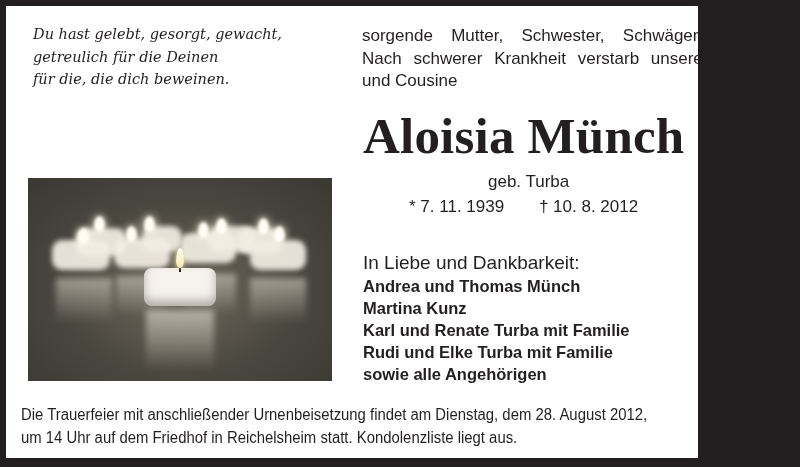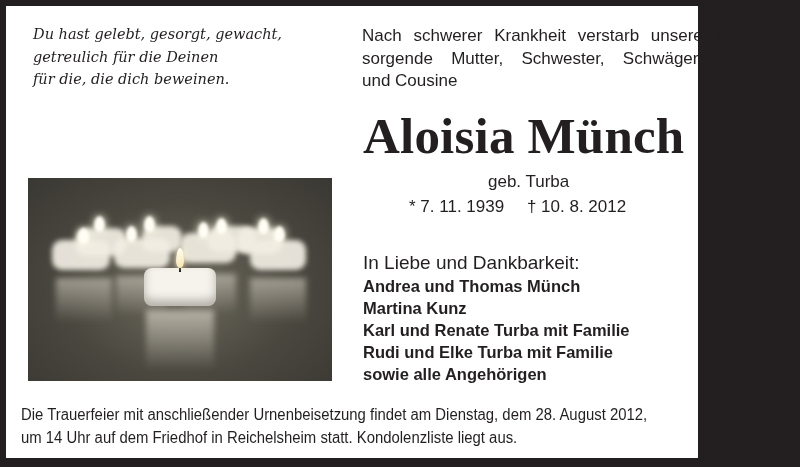--- a/index.html
+++ b/index.html
@@ -6,21 +6,21 @@
   body { width:800px; height:467px; background:#231f20; position:relative; overflow:hidden; }
   .card { position:absolute; left:6px; top:6px; width:692px; height:452px; background:#ffffff; }
   .poem { position:absolute; left:27px; top:17px; font-family:"DejaVu Serif", serif; font-style:italic; font-size:14.5px; line-height:22.5px; color:#231f20; }
   .poem div { white-space:nowrap; }
   .intro { position:absolute; left:356px; top:19px; width:414px; font-family:"Liberation Sans", sans-serif; font-size:17px; line-height:22.5px; color:#231f20; text-align:justify; }
   .intro .l { display:block; text-align:justify; text-align-last:justify; white-space:nowrap; }
   .intro .last { display:block; text-align:left; }
   .name { position:absolute; left:357px; top:100px; font-family:"Liberation Serif", serif; font-weight:bold; font-size:51px; line-height:60px; color:#231f20; letter-spacing:0.2px; white-space:nowrap;text-align:right; }
   .maiden { position:absolute; left:482px; top:166px; font-family:"Liberation Sans", sans-serif; font-size:17px; color:#231f20; }
   .dates { position:absolute; left:403px; top:191px; font-family:"Liberation Sans", sans-serif; font-size:17px; color:#231f20; white-space:nowrap; }
-  .dates span.d { margin-right:18px; }
+  .dates span.d { margin-right:30px; }
   .photo { position:absolute; left:22px; top:172px; width:304px; height:203px; background:radial-gradient(ellipse at 50% 55%, #6e6a5e 0%, #4a473f 55%, #3a3833 100%); overflow:hidden; }
   .cand { position:absolute; background:#f2eee4; border-radius:10px; filter:blur(2.5px); opacity:0.92; }
   .flame { position:absolute; width:11px; height:16px; border-radius:50% 50% 50% 50%/60% 60% 40% 40%; background:#fffdf4; filter:blur(1.5px); box-shadow:0 0 8px #fff8e0; }
   .refl { position:absolute; background:linear-gradient(#d8d3c6, rgba(216,211,198,0)); filter:blur(3px); opacity:0.6; }
   .main-candle { position:absolute; left:116px; top:90px; width:72px; height:38px; background:#f6f3ec; border-radius:8px; box-shadow:inset 0 -6px 10px rgba(60,55,45,0.35); }
   .main-flame { position:absolute; left:148px; top:70px; width:8px; height:20px; border-radius:50% 50% 45% 45%/65% 65% 35% 35%; background:linear-gradient(#fffdf0, #f7e7b4); box-shadow:0 0 6px #fff2c8; }
   .wick { position:absolute; left:151px; top:88px; width:2px; height:6px; background:#111; }
   .thanks-label { position:absolute; left:357px; top:246px; font-family:"Liberation Sans", sans-serif; font-size:19px; color:#231f20; }
   .family { position:absolute; left:357px; top:269px; font-family:"Liberation Sans", sans-serif; font-weight:bold; font-size:16.5px; line-height:22px; color:#231f20; }
   .family div { white-space:nowrap; }
@@ -31,22 +31,22 @@
 
 <div class="card">
 
   <div class="poem">
     <div>Du hast gelebt, gesorgt, gewacht,</div>
     <div>getreulich für die Deinen</div>
     <div>für die, die dich beweinen.</div>
   </div>
 
   <div class="intro">
+    <span class="l">sorgende Mutter, Schwester, Schwägerin, Tante</span>
     <span class="l">Nach schwerer Krankheit verstarb unsere liebevoll</span>
-    <span class="l">sorgende Mutter, Schwester, Schwägerin, Tante</span>
     <span class="last">und Cousine</span>
   </div>
 
   <div class="name">Aloisia Münch</div>
   <div class="maiden">geb. Turba</div>
   <div class="dates">
     <span class="d">* 7. 11. 1939</span>
     <span>† 10. 8. 2012</span>
   </div>
 

